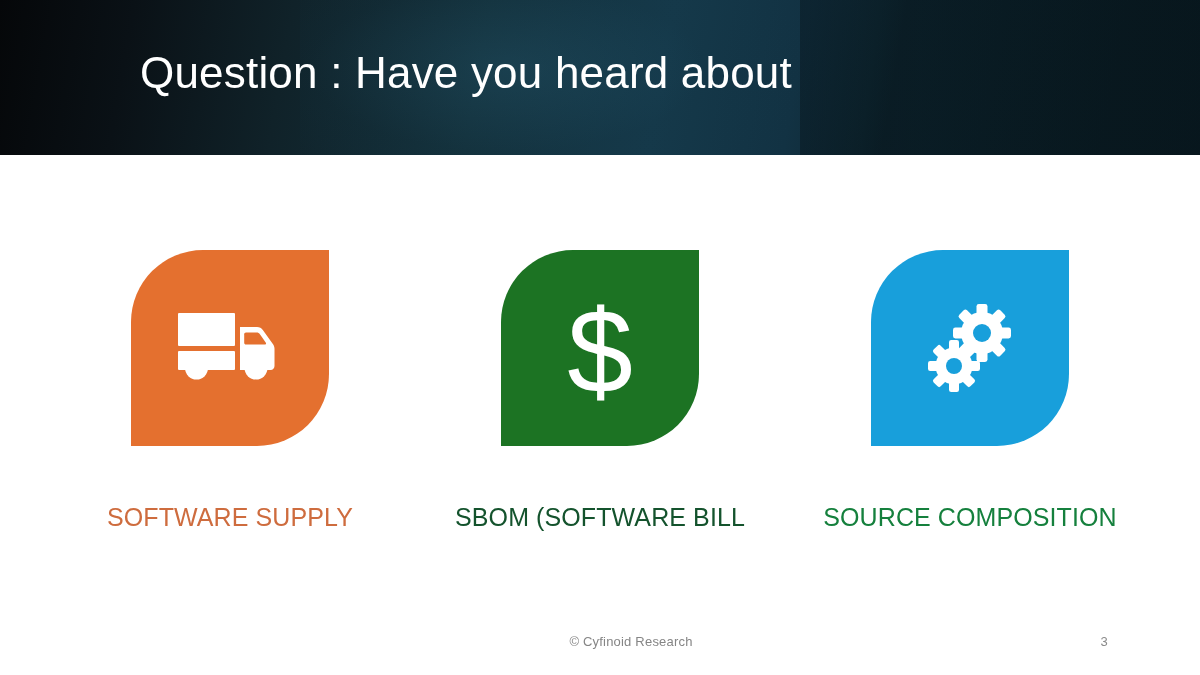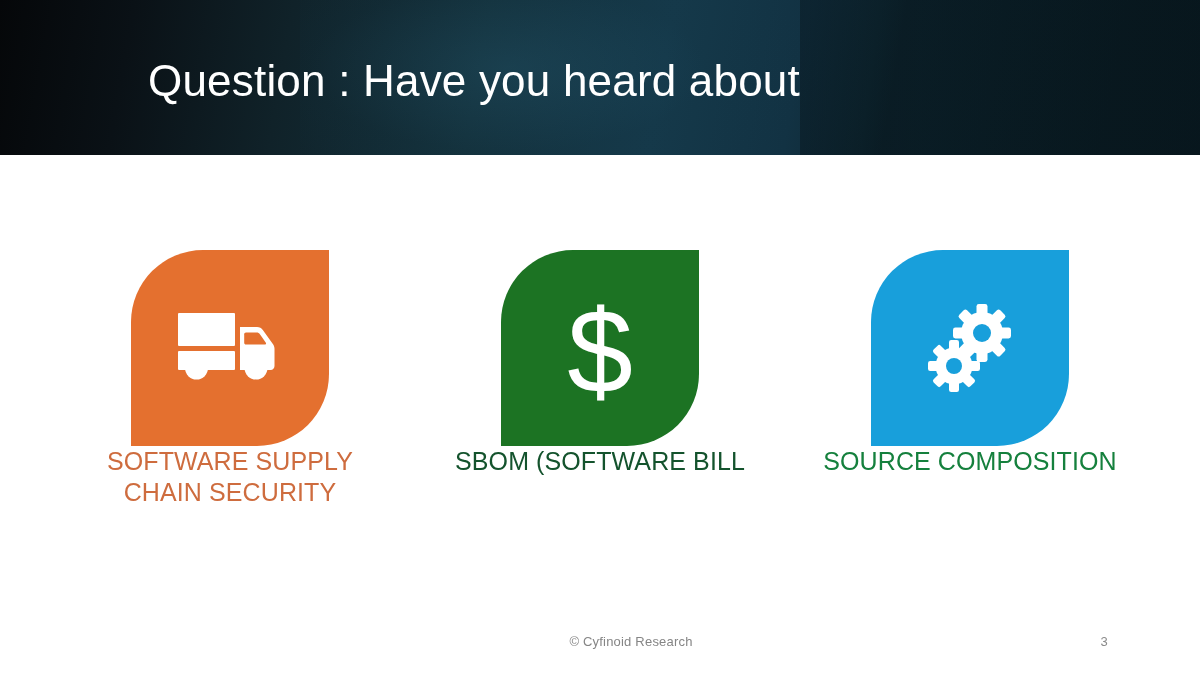--- a/index.html
+++ b/index.html
@@ -58,21 +58,21 @@
     top: -40px;
     width: 520px;
     height: 240px;
     background: radial-gradient(ellipse at 40% 45%, rgba(40,95,120,0.28) 0%, rgba(20,55,72,0.12) 45%, rgba(0,0,0,0) 72%);
     pointer-events: none;
   }
   .slide-title {
     position: absolute;
     left: 140px;
     top: 44px;
-    margin: 8px;
+    margin: 0;
     font-size: 44px;
     line-height: 58px;
     font-weight: 400;
     letter-spacing: 0.2px;
     color: #ffffff;
     white-space: nowrap;
     z-index: 3;
   }
 
   
@@ -95,20 +95,21 @@
     width: 198px;
     height: 196px;
     border-radius: 72px 0 72px 0;
     display: flex;
     align-items: center;
     justify-content: center;
   }
   .tile svg { display: block; }
 
   .caption {
+    margin-top: 56px;
     width: 330px;
     text-align: center;
     font-size: 25px;
     line-height: 31px;
     font-weight: 400;
     letter-spacing: 0.1px;
     text-transform: uppercase;
   }
 
   
@@ -155,21 +156,20 @@
               <path d="M62 18 h17 c2.6 0 4.4 1 6 3.2 l9.5 13.2 c1.3 1.8 2 3.2 2 5.4 V57 c0 2.2-1.6 4-3.8 4 H62 Z"></path>
               <path d="M68 23.5 h10.5 c1.6 0 2.6 0.6 3.6 2 l5.6 8 c0.7 1 0.3 2.1-0.9 2.1 H68 c-1.1 0-1.8-0.7-1.8-1.8 v-8.5 c0-1.1 0.7-1.8 1.8-1.8 Z" fill="#E4702F"></path>
               <circle cx="18.5" cy="59" r="11.5"></circle>
               <circle cx="78" cy="59" r="11.5"></circle>
             </g>
           </svg>
         </span>
       </div>
       <div class="caption" style="color:#CE6C3E">
         <div>SOFTWARE SUPPLY</div>
-        <div>CHAIN SECURITY</div>
       </div>
     </div>
 
     <div class="card-col">
       <div class="tile" style="background:#1C7323">
         <span>
           <svg width="88" height="112" viewBox="0 0 88 112" aria-hidden="true">
             <text x="44" y="100" text-anchor="middle" font-family="'Liberation Sans', sans-serif" font-size="118" font-weight="300" fill="#ffffff">$</text>
           </svg>
         </span>

